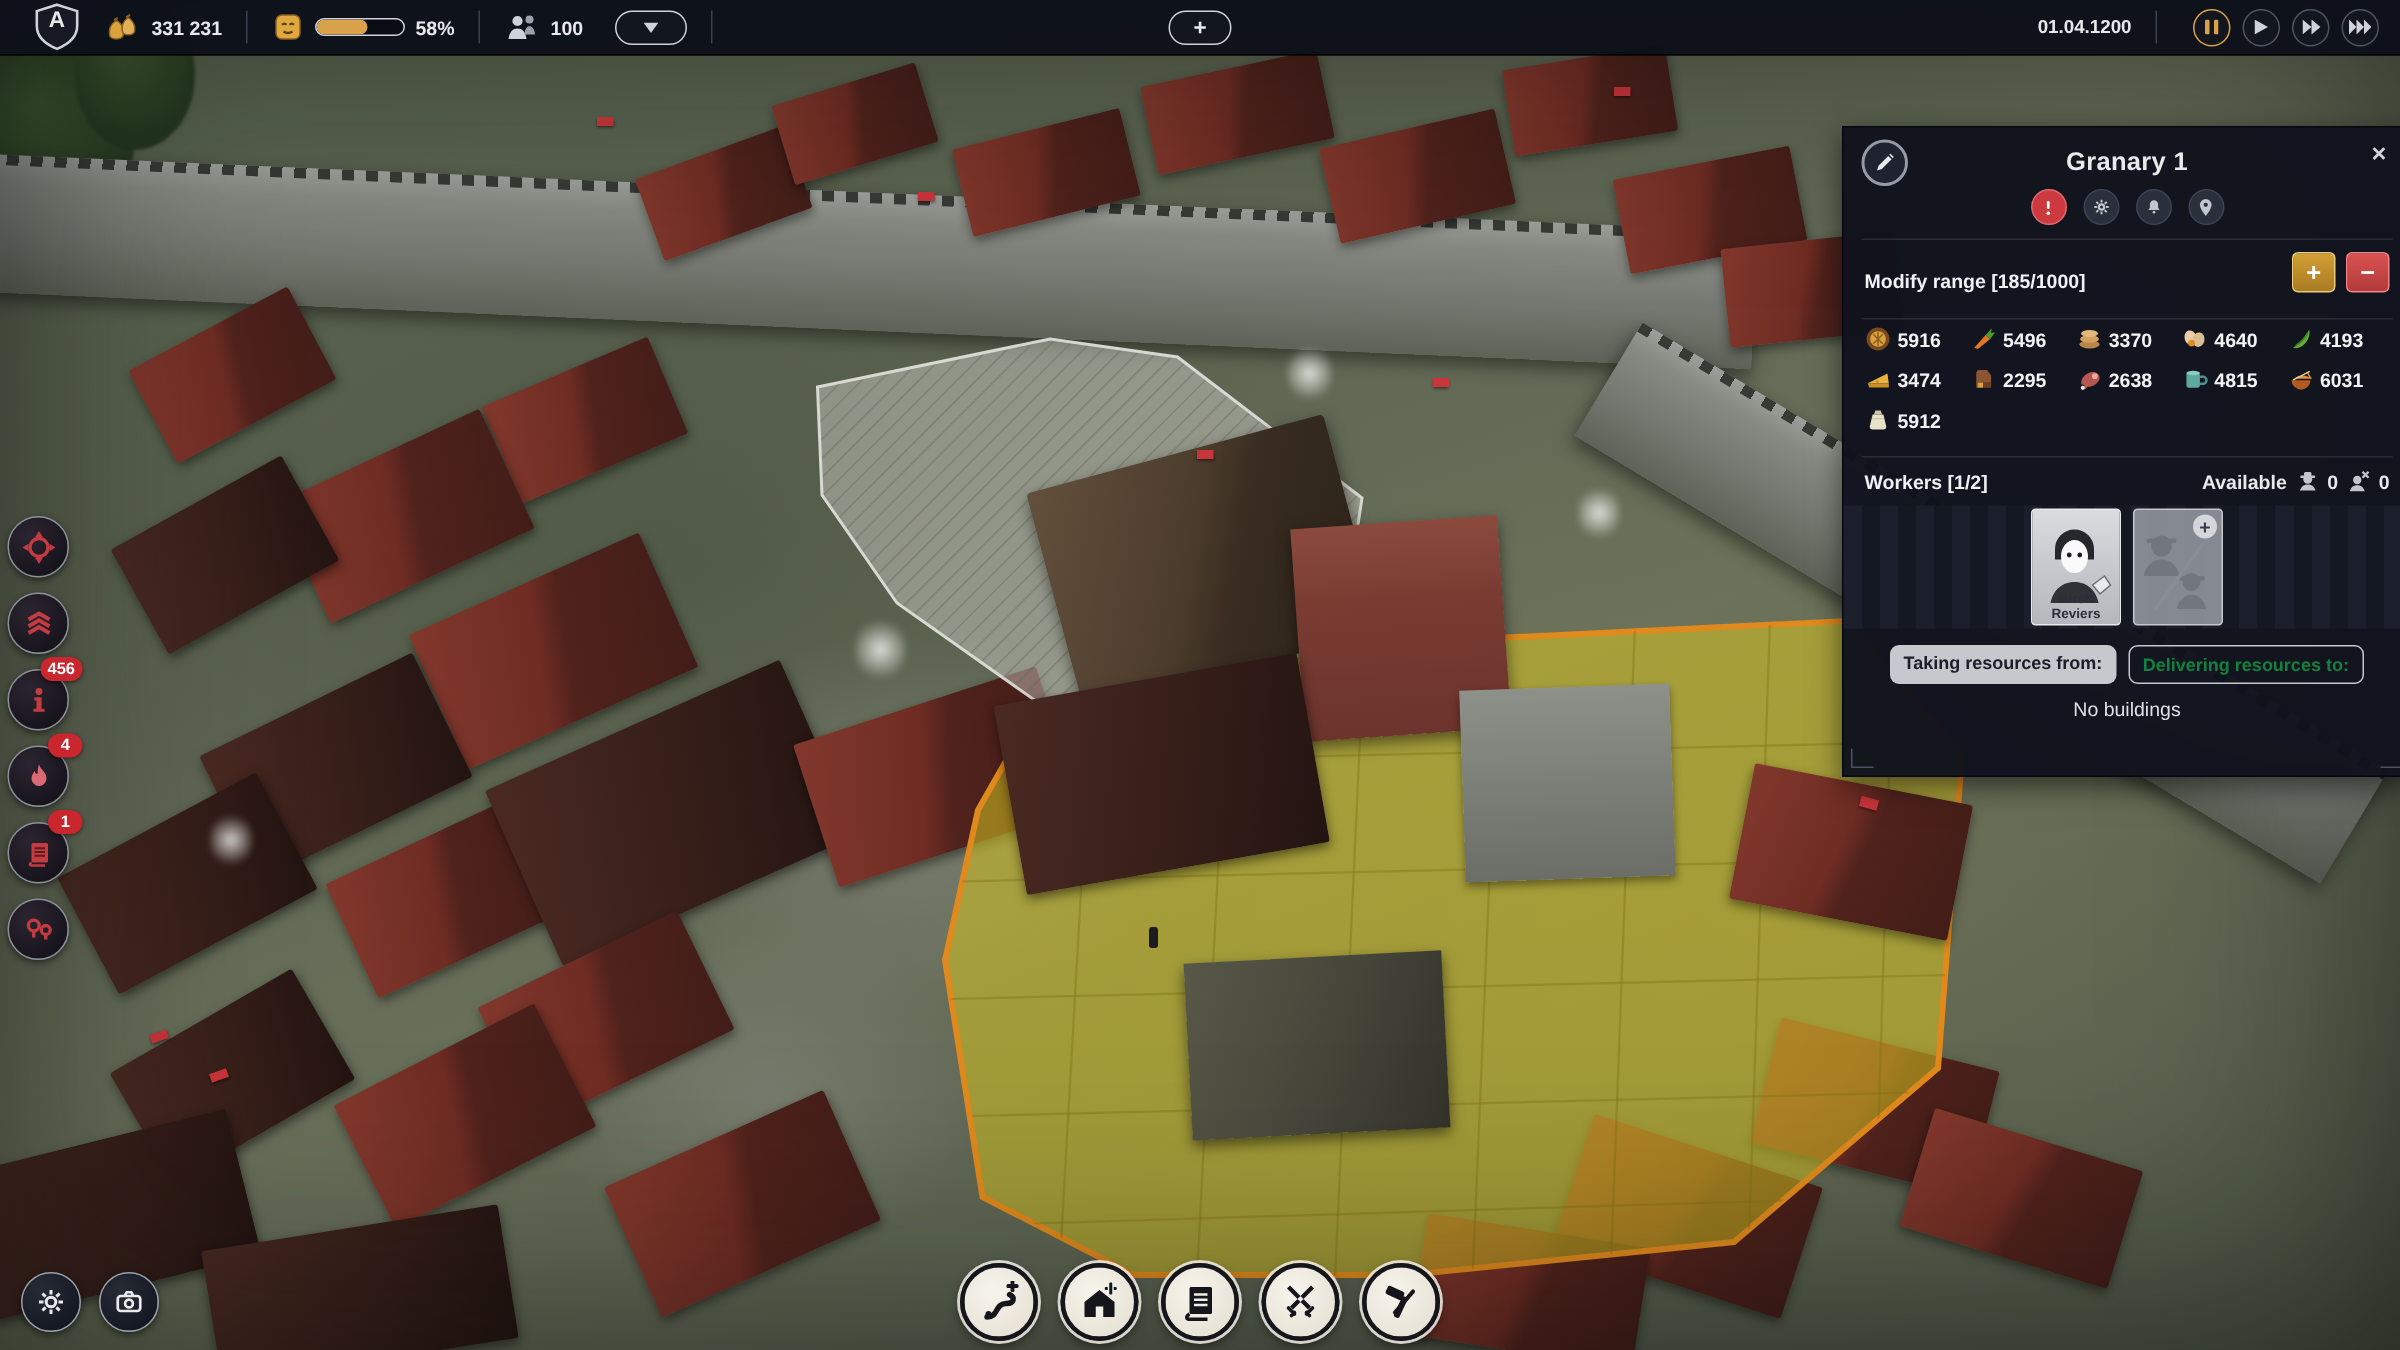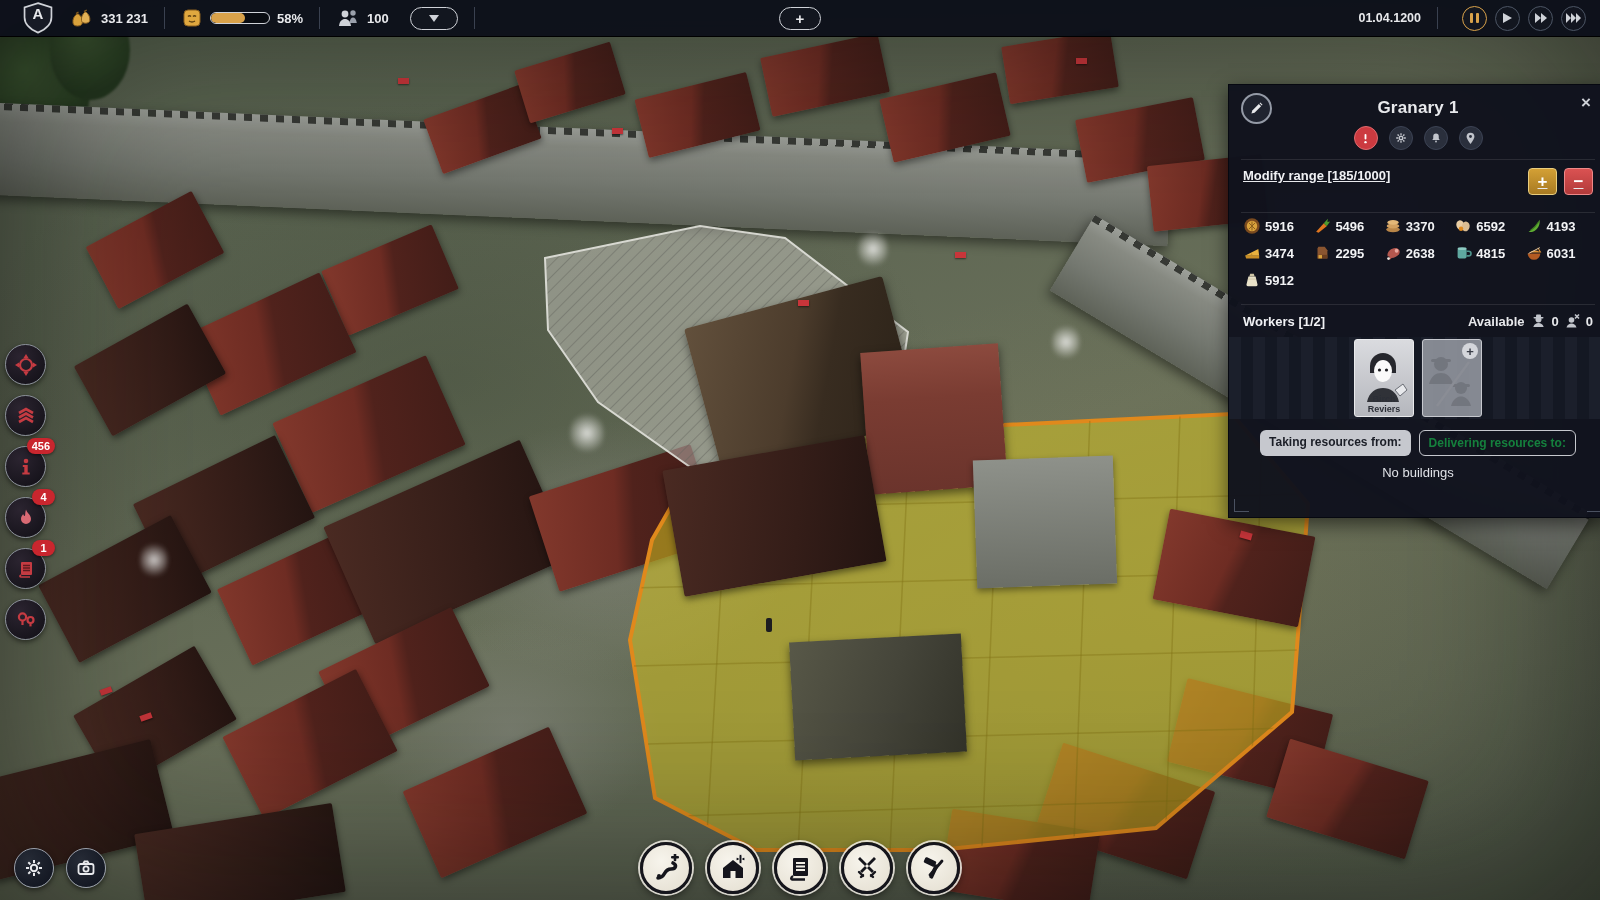--- a/index.html
+++ b/index.html
@@ -70,21 +70,21 @@
   .p-header{position:relative;height:30px;display:flex;align-items:center;justify-content:center;}
   .p-title{font-size:17px;font-weight:bold;letter-spacing:.2px;}
   .editb{position:absolute;left:-2px;top:0;width:27px;height:27px;border-radius:50%;
      border:2px solid #949aa6;background:rgba(34,38,50,.85);display:flex;align-items:center;justify-content:center;cursor:pointer;}
   .closeb{position:absolute;right:-2px;top:-2px;font-size:17px;color:#cfd2d8;cursor:pointer;padding:2px 4px;font-weight:bold;}
   .p-icons{display:flex;justify-content:center;gap:11px;margin-top:3px;}
   .cico{width:22px;height:22px;border-radius:50%;background:#2a2f3c;border:1px solid #3c4354;
      display:flex;align-items:center;justify-content:center;cursor:pointer;}
   .cico.alert{background:#cc3a40;border-color:#e06a6e;}
   .pdiv{height:1px;background:rgba(255,255,255,.1);margin:9px -2px 0;}
-  .p-row{display:flex;align-items:flex-start;justify-content:space-between;padding:8px 0;text-decoration:underline;}
+  .p-row{display:flex;align-items:flex-end;justify-content:space-between;padding:8px 0;}
   .plabel{font-size:13px;font-weight:bold;color:#f0f1f4;}
   .mbtns{display:flex;gap:7px;}
   .mb{width:27px;height:25px;border-radius:4px;display:flex;align-items:center;justify-content:center;
       font-size:17px;font-weight:bold;color:#fff;cursor:pointer;line-height:1;}
   .mb.plus{background:linear-gradient(180deg,#d3a035,#a87a22);border:1px solid #e9cd7d;}
   .mb.minus{background:linear-gradient(180deg,#da5252,#b23a3a);border:1px solid #e88;}
   .p-storage{display:flex;align-items:center;gap:8px;padding:7px 0 4px;}
   .res-grid{display:grid;grid-template-columns:repeat(5,1fr);row-gap:9px;column-gap:2px;padding:4px 0 6px;}
   .res{display:flex;align-items:center;gap:4px;font-size:13px;font-weight:bold;color:#f2f3f5;}
   .res svg{flex:0 0 auto;}
@@ -460,21 +460,21 @@
             <ellipse cx="10" cy="6" rx="6.3" ry="2.6" fill="#e3b878"></ellipse>
         </svg>
           <span>3370</span>
         </span>
       <span class="res">
         <svg width="18" height="18" viewBox="0 0 20 20">
           <ellipse cx="7" cy="9" rx="4.4" ry="5.4" fill="#e9cda4" transform="rotate(-15 7 9)"></ellipse>
           <ellipse cx="13" cy="10.5" rx="4.4" ry="5.4" fill="#dcbd92" transform="rotate(12 13 10.5)"></ellipse>
           <circle cx="7.8" cy="13" r="2.5" fill="#e08a1f"></circle>
         </svg>
-          <span>6592</span>
+          <span>4640</span>
         </span>
       <span class="res">
         <svg width="18" height="18" viewBox="0 0 20 20">
           <path d="M4 16.5C8 14.5 14 8 16 3c1.2 4-.8 9-4.8 12-2 1.5-5.2 2.2-7.2 1.5z" fill="#5fae33"></path>
           <path d="M6 15C9 13 13 9 15 5.5" stroke="#3d7a20" stroke-width="1.3" fill="none"></path>
         </svg>
           <span>4193</span>
         </span>
       <span class="res">
         <svg width="18" height="18" viewBox="0 0 20 20">

